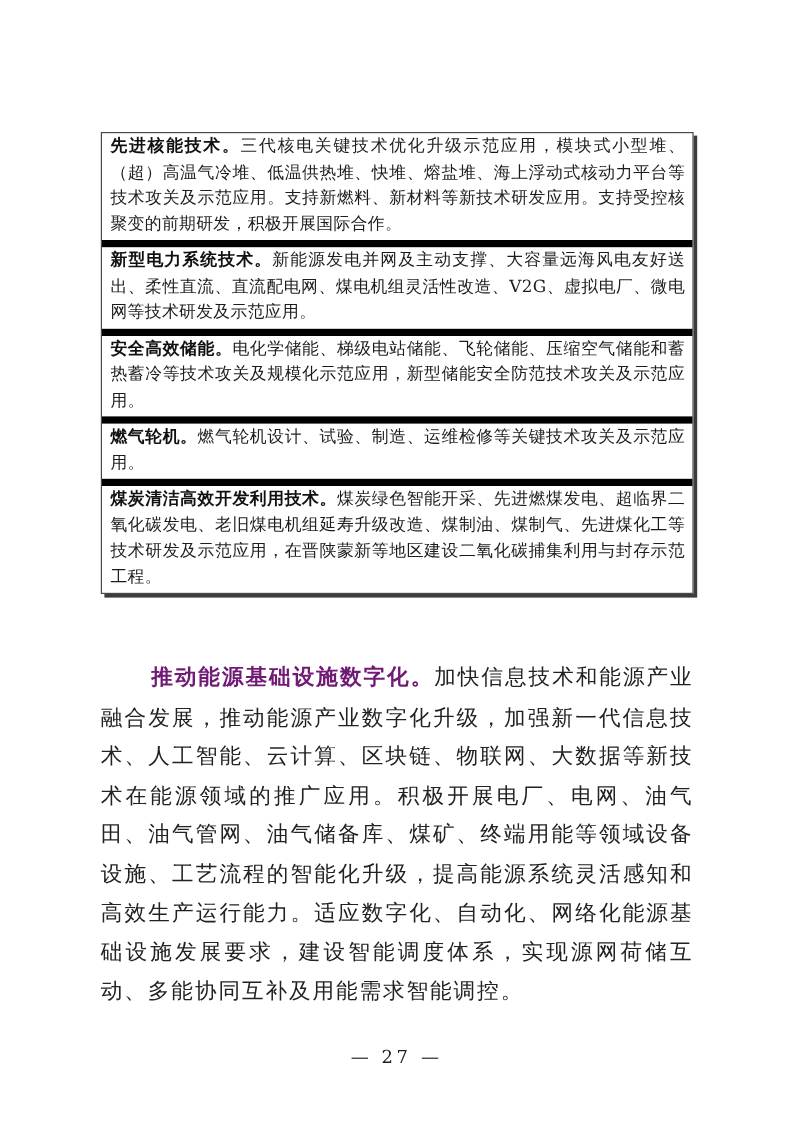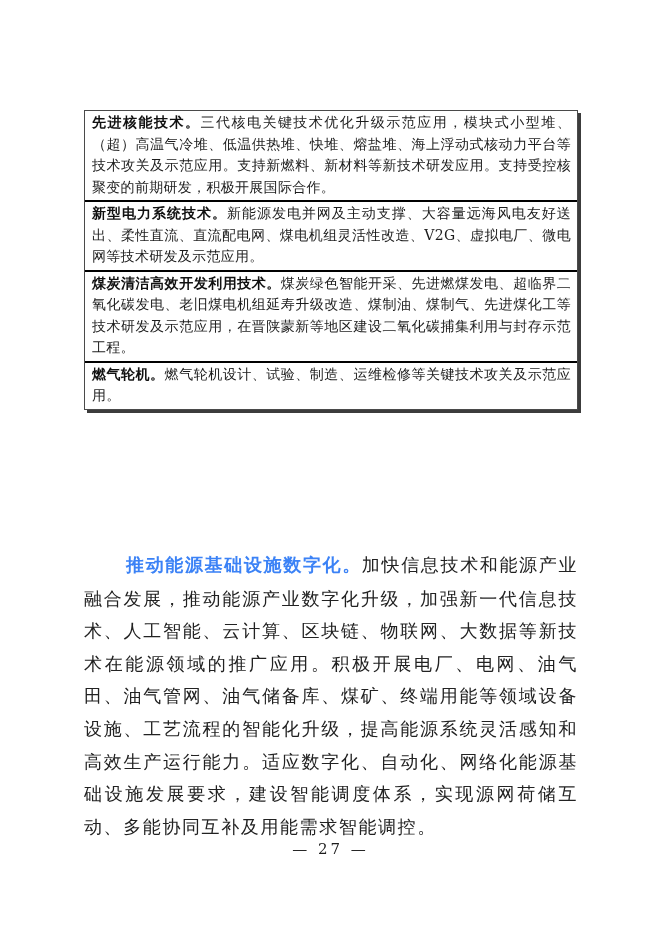--- a/index.html
+++ b/index.html
@@ -30,21 +30,21 @@
   }
   .trow {
     padding: 1px 6px 2px 7px;
     font-size: 14px;
     line-height: 21.5px;
     letter-spacing: 0.3px;
     text-align: justify;
     color: #1c1c1c;
   }
   .trow + .trow {
-    border-top: 2px solid #000000;
+    border-top: 6px solid #000000;
   }
   .row-label {
     font-family: "DejaVu Sans", "Liberation Sans", sans-serif;
     font-weight: bold;
     color: #111111;
   }
   
   .section-heading {
     position: absolute;
     left: 120px;
@@ -66,45 +66,46 @@
     margin: 0;
     font-size: 18px;
     line-height: 32.6px;
     letter-spacing: 1.6px;
     text-align: justify;
     text-indent: 42px;
     color: #222222;
   }
   .para-lead {
     font-weight: bold;
-    color: #3b82f6;
+    color: #701a75;
     font-family: Liberation Mono, monospace;
   }
   
   .page-number {
     position: absolute;
-    top: 840px;
+    top: 872px;
     left: 0;
     width: 100%;
     text-align: center;
     font-size: 15px;
     letter-spacing: 3px;
     color: #1c1c1c;
   }
 </style>
 </head>
 <body>
 
 <div class="page">
 
   <div class="tech-table">
     <div class="trow"><span class="row-label">先进核能技术。</span><span class="row-text">三代核电关键技术优化升级示范应用，模块式小型堆、（超）高温气冷堆、低温供热堆、快堆、熔盐堆、海上浮动式核动力平台等技术攻关及示范应用。支持新燃料、新材料等新技术研发应用。支持受控核聚变的前期研发，积极开展国际合作。</span></div>
     <div class="trow"><span class="row-label">新型电力系统技术。</span><span class="row-text">新能源发电并网及主动支撑、大容量远海风电友好送出、柔性直流、直流配电网、煤电机组灵活性改造、V2G、虚拟电厂、微电网等技术研发及示范应用。</span></div>
+    <div class="trow"><span class="row-label">安全高效储能。</span><span class="row-text">电化学储能、梯级电站储能、飞轮储能、压缩空气储能和蓄热蓄冷等技术攻关及规模化示范应用，新型储能安全防范技术攻关及示范应用。</span></div>
+    <div class="trow"><span class="row-label">燃气轮机。</span><span class="row-text">燃气轮机设计、试验、制造、运维检修等关键技术攻关及示范应用。</span></div>
     <div class="trow"><span class="row-label">煤炭清洁高效开发利用技术。</span><span class="row-text">煤炭绿色智能开采、先进燃煤发电、超临界二氧化碳发电、老旧煤电机组延寿升级改造、煤制油、煤制气、先进煤化工等技术研发及示范应用，在晋陕蒙新等地区建设二氧化碳捕集利用与封存示范工程。</span></div>
-    <div class="trow"><span class="row-label">燃气轮机。</span><span class="row-text">燃气轮机设计、试验、制造、运维检修等关键技术攻关及示范应用。</span></div>
   </div>
 
 
   <p class="body-para"><span class="para-lead">推动能源基础设施数字化。</span><span class="para-text">加快信息技术和能源产业融合发展，推动能源产业数字化升级，加强新一代信息技术、人工智能、云计算、区块链、物联网、大数据等新技术在能源领域的推广应用。积极开展电厂、电网、油气田、油气管网、油气储备库、煤矿、终端用能等领域设备设施、工艺流程的智能化升级，提高能源系统灵活感知和高效生产运行能力。适应数字化、自动化、网络化能源基础设施发展要求，建设智能调度体系，实现源网荷储互动、多能协同互补及用能需求智能调控。</span></p>
 
   <div class="page-number">— 27 —</div>
 
 </div>
 
 </body></html>

